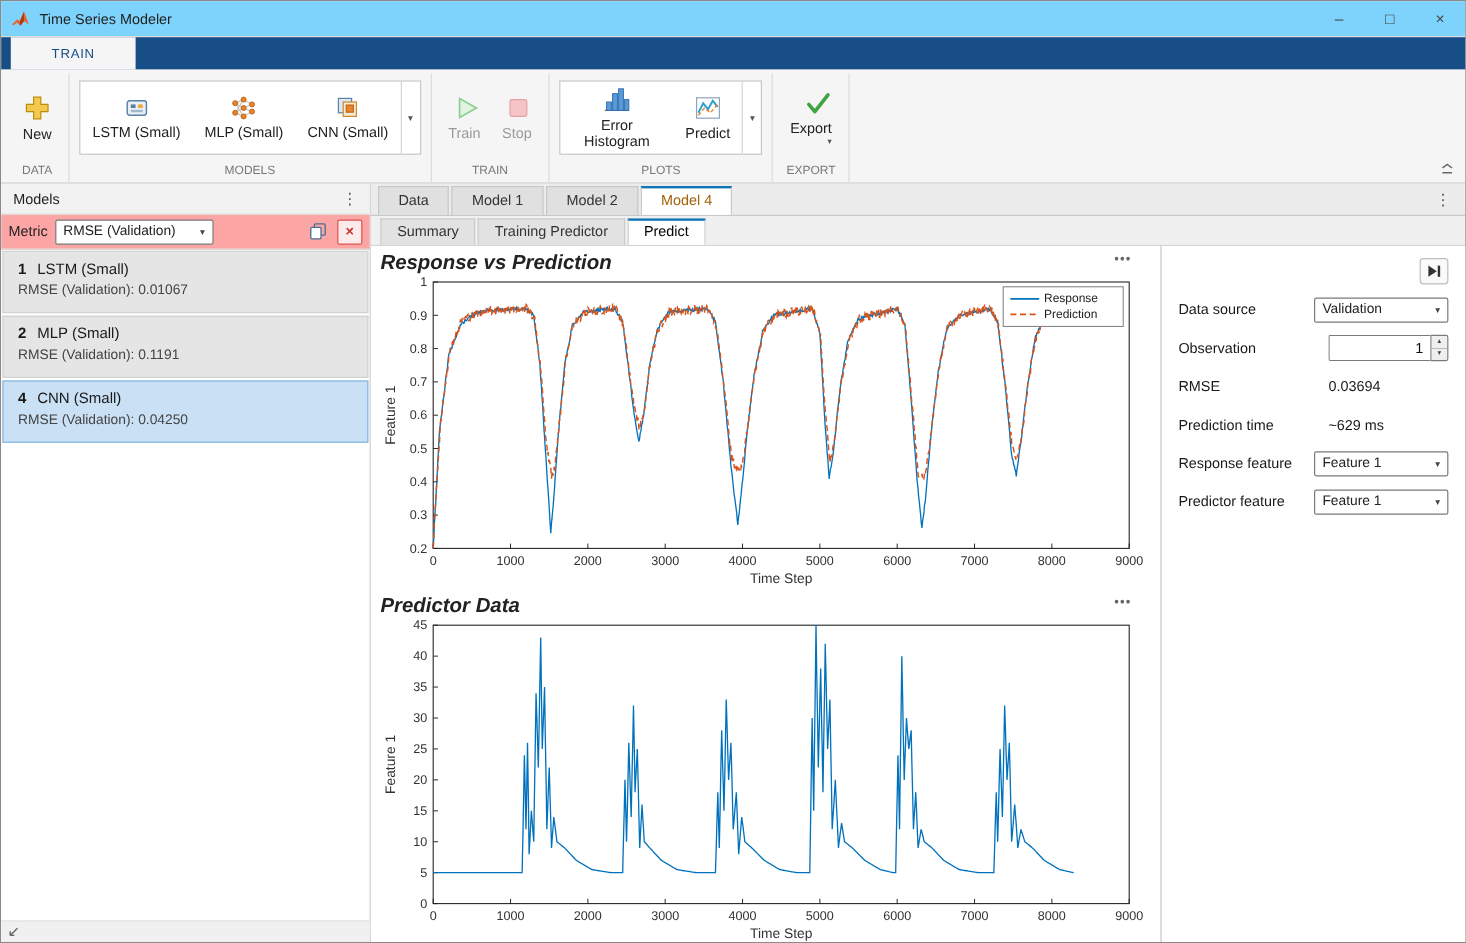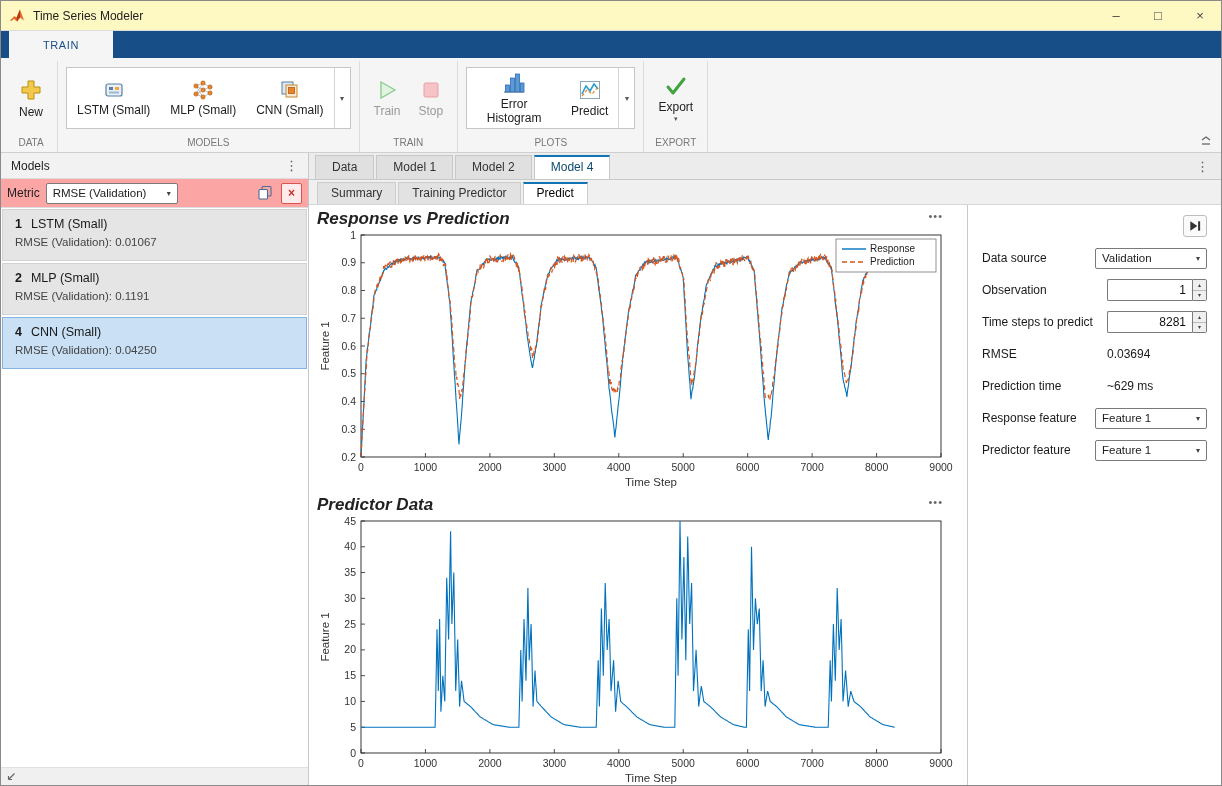--- a/index.html
+++ b/index.html
@@ -1,33 +1,33 @@
 <!DOCTYPE html>
 <html><head>
 <meta charset="utf-8">
 <style>
   * { margin:0; padding:0; box-sizing:border-box; }
   html,body { width:1222px; height:786px; }
   body { font-family:"Liberation Sans",sans-serif; font-size:12px; color:#333; background:#fff; overflow:hidden; }
   .window { width:1222px; height:786px; display:flex; flex-direction:column; border:1px solid #8a8a8a; background:#fff; }
 
   
-  .titlebar { height:30px; background:#fef9c3; border-bottom:1px solid #dcdcdc; display:flex; align-items:center; padding-left:8px; gap:8px; flex:none; }
+  .titlebar { height:30px; background:#7dd3fc; border-bottom:1px solid #dcdcdc; display:flex; align-items:center; padding-left:8px; gap:8px; flex:none; }
   .titlebar .title { font-size:12px; color:#222; }
   .win-controls { margin-left:auto; display:flex; height:100%; }
   .win-btn { width:42px; height:100%; display:flex; align-items:center; justify-content:center; font-size:13px; color:#444; cursor:default; }
 
   
   .ribbon-tabs { height:27px; background:#174e87; display:flex; align-items:stretch; padding-left:8px; flex:none; }
   .ribbon-tab { background:#f5f5f5; color:#174e87; font-size:11px; letter-spacing:0.6px; display:flex; align-items:center; padding:0 34px; cursor:default; }
   .toolstrip { height:95px; background:#f5f5f5; border-bottom:1px solid #cfcfcf; display:flex; align-items:stretch; padding:3px 4px 0 4px; position:relative; flex:none; }
   .sec { display:flex; flex-direction:column; padding:0 8px; border-right:1px solid #dcdcdc; }
   .sec-items { flex:1; display:flex; align-items:center; gap:6px; }
   .sec-label { text-align:center; font-size:10px; color:#777; padding:2px 0 4px; }
-  .tool-btn { display:flex; flex-direction:column; align-items:center; justify-content:center; gap:3px; padding:2px 6px; border-radius:3px; cursor:default; }
+  .tool-btn { display:flex; flex-direction:column; align-items:flex-end; justify-content:center; gap:3px; padding:2px 6px; border-radius:3px; cursor:default; }
   .tool-btn .lbl { font-size:12px; color:#222; }
   .tool-btn.disabled .lbl { color:#9a9a9a; }
   .gallery { background:#fff; border:1px solid #c6c6c6; display:flex; align-items:stretch; height:62px; }
   .gal-item { display:flex; flex-direction:column; align-items:center; justify-content:center; gap:3px; padding:2px 10px; font-size:12px; color:#222; cursor:default; }
   .gal-item .gl { text-align:center; line-height:1.15; max-width:74px; }
   .gal-arrow { width:16px; border-left:1px solid #d5d5d5; display:flex; align-items:center; justify-content:center; font-size:8px; color:#555; cursor:default; }
   .ribbon-collapse { position:absolute; right:6px; bottom:4px; width:18px; height:14px; display:flex; align-items:center; justify-content:center; cursor:default; }
 
   
   .main { flex:1; display:flex; min-height:0; }
@@ -51,21 +51,21 @@
   .model-item .l1 { font-size:12.5px; color:#1a1a1a; }
   .model-item .l1 .num { font-weight:bold; margin-right:9px; }
   .model-item .l2 { font-size:11.5px; color:#444; margin-top:5px; }
   .mp-spacer { flex:1; }
   .mp-bottom { height:18px; background:#f0f0f0; border-top:1px solid #e0e0e0; display:flex; align-items:center; padding-left:4px; }
 
   
   .right-area { flex:1; display:flex; flex-direction:column; min-width:0; }
   .doc-tabs { height:27px; background:#ececec; border-bottom:1px solid #c8c8c8; display:flex; align-items:flex-end; padding:0 6px; gap:2px; flex:none; }
   .doc-tab { padding:4px 16px 5px; background:#e0e0e0; border:1px solid #c8c8c8; border-bottom:none; font-size:12px; color:#333; cursor:default; }
-  .doc-tab.active { background:#fff; border-top:2px solid #1273b5; color:#0c4a6e; padding-top:3px;text-align:center; }
+  .doc-tab.active { background:#fff; border-top:2px solid #1273b5; color:#a16207; padding-top:3px;text-align:center; }
   .doc-tabs .dots-v { margin-left:auto; align-self:center; padding:0 6px; }
   .view-tabs { height:25px; background:#f0f0f0; border-bottom:1px solid #d5d5d5; display:flex; align-items:flex-end; padding:0 8px; gap:2px; flex:none; }
   .view-tab { padding:3px 13px 4px; background:#e2e2e2; border:1px solid #cccccc; border-bottom:none; font-size:12px; color:#333; cursor:default; }
   .view-tab.active { background:#fff; border-top:2px solid #1273b5; padding-top:2px; color:#000; }
 
   .content-row { flex:1; display:flex; min-height:0; background:#fff; }
   .charts-area { flex:1; padding:4px 8px 0 8px; min-width:0; }
   .chart-block { position:relative; margin-bottom:4px; }
   .chart-head { position:relative; height:20px; }
   .chart-title { text-align:left; font-weight:bold; font-size:17px; color:#222; line-height:20px;font-style:italic; }
@@ -451,30 +451,20 @@
             <span class="opt-label">Observation</span>
             <div class="spinbox">
               <input type="text" value="1" style="">
               <div class="spin">
                 <div class="sb">▴</div>
                 <div class="sb">▾</div>
               </div>
             </div>
           </div>
 
-          <div class="opt-row">
-            <span class="opt-label">Time steps to predict</span>
-            <div class="spinbox">
-              <input type="text" value="8281" style="">
-              <div class="spin">
-                <div class="sb">▴</div>
-                <div class="sb">▾</div>
-              </div>
-            </div>
-          </div>
 
           <div class="opt-row">
             <span class="opt-label">RMSE</span>
             <span class="opt-value">0.03694</span>
           </div>
 
           <div class="opt-row">
             <span class="opt-label">Prediction time</span>
             <span class="opt-value">~629 ms</span>
           </div>

